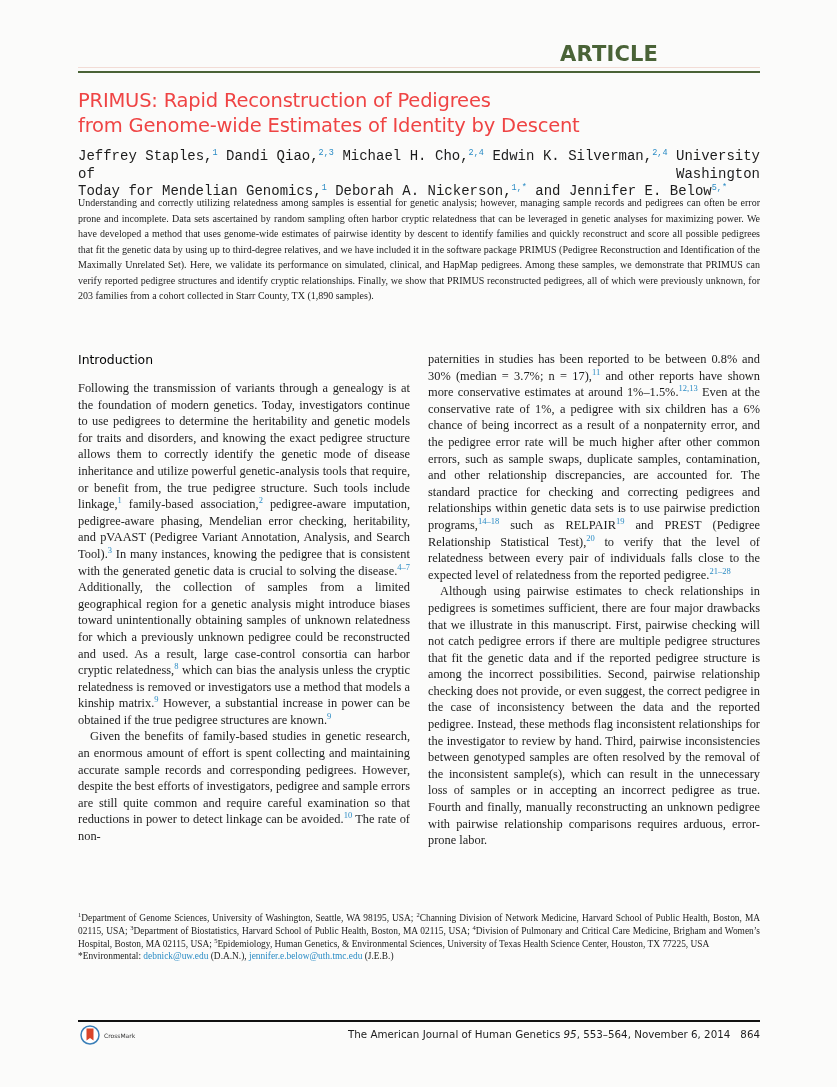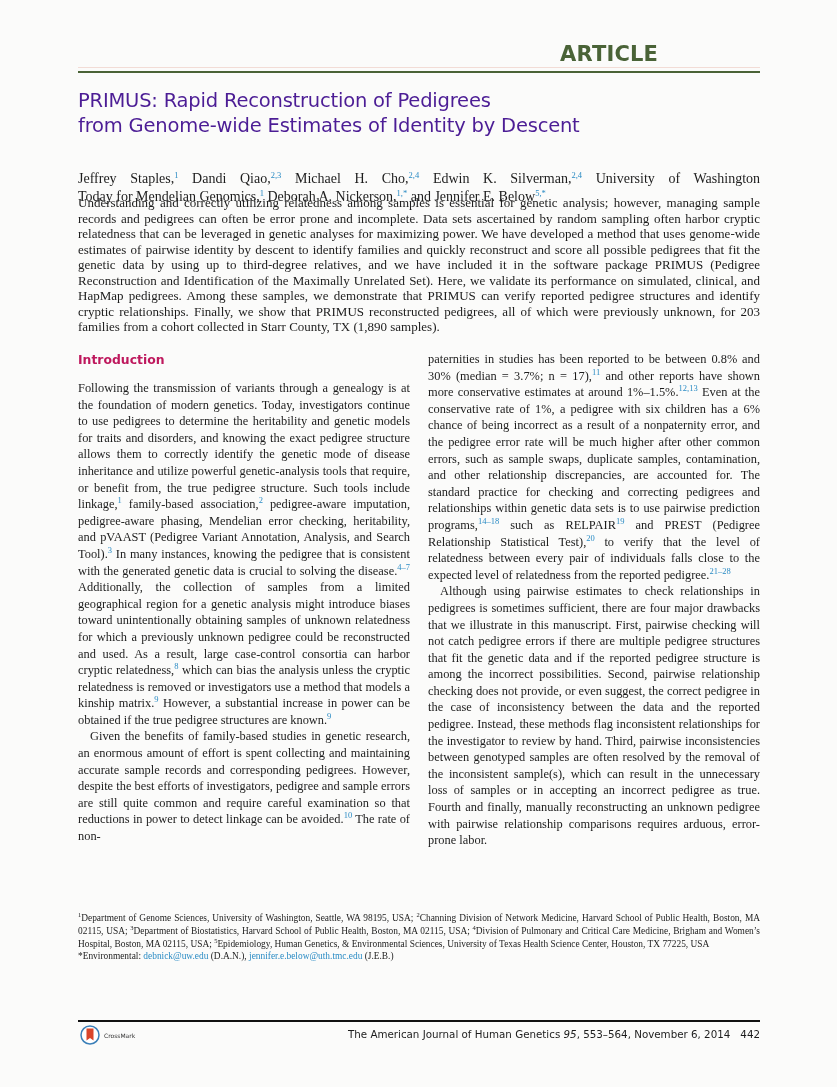--- a/index.html
+++ b/index.html
@@ -12,37 +12,37 @@
   #article-label {
     left: 560px; top: 42px; width: 200px; text-align: left;
     font-family: "DejaVu Sans", sans-serif; font-weight: bold;
     font-size: 21px; letter-spacing: 0.2px; color: #4a6337;
   }
   #header-rule { left: 78px; top: 71px; width: 682px; height: 2px; background: #4a6337; }
   #header-rule-thin { left: 78px; top: 67px; width: 682px; height: 1px; background: #f2dcd6; }
   #title {
     left: 78px; top: 88px; width: 680px;
     font-family: "DejaVu Sans", sans-serif; font-weight: normal;
-    font-size: 19.5px; line-height: 25px; color: #4c1d95; letter-spacing: -0.2px;
+    font-size: 19.5px; line-height: 25px; color: #ef4444; letter-spacing: -0.2px;
   }
   #authors {
     left: 78px; top: 148px; width: 682px;
-    font-family: Liberation Serif, serif; font-size: 14px; line-height: 17.5px;
-    text-align: justify; text-align-last: justify; margin-top: 22px;
+    font-family: Liberation Mono, monospace; font-size: 14px; line-height: 17.5px;
+    text-align: justify; text-align-last: justify;
   }
   #authors .l2 { text-align-last: left; }
   sup, .sup { font-size: 8.5px; color: #2a8bc4; vertical-align: 5px; line-height: 0; }
   #abstract {
     left: 78px; top: 195px; width: 682px;
-    font-family: "Liberation Serif", serif; font-size: 13px; line-height: 15.5px;
+    font-family: "Liberation Serif", serif; font-size: 10px; line-height: 15.5px;
     text-align: justify;
   }
   #intro-heading {
     left: 78px; top: 352px;
-    font-family: "DejaVu Sans", sans-serif; font-weight: bold; font-size: 12.4px; color: #be185d;
+    font-family: "DejaVu Sans", sans-serif; font-weight: normal; font-size: 12.4px; color: #000000;
   }
   .col {
     width: 332px; font-family: "Liberation Serif", serif; font-size: 12.4px;
     line-height: 16.6px; text-align: justify; hyphens: manual;
   }
   #col-left { left: 78px; top: 380px; }
   #col-right { left: 428px; top: 351px; }
   .col p { margin: 0; }
   .col p.indent { text-indent: 12px; }
   #affiliations {
@@ -116,14 +116,14 @@
 
 <div class="abs" id="crossmark">
   <svg width="20" height="20" viewBox="0 0 20 20">
     <circle cx="10" cy="10" r="9" fill="#fff" stroke="#3a7fb8" stroke-width="1.5"></circle>
     <path d="M6.5 3.5 h7 v12 l-3.5 -2.5 l-3.5 2.5 z" fill="#d9452b"></path>
   </svg>
   <span id="crossmark-text">CrossMark</span>
 </div>
 
 <div class="abs" id="journal-line">
-  <span>The American Journal of Human Genetics </span><i>95</i><span>, 553–564, November 6, 2014</span><span class="pg">442</span>
+  <span>The American Journal of Human Genetics </span><i>95</i><span>, 553–564, November 6, 2014</span><span class="pg">864</span>
 </div>
 
 </body></html>

